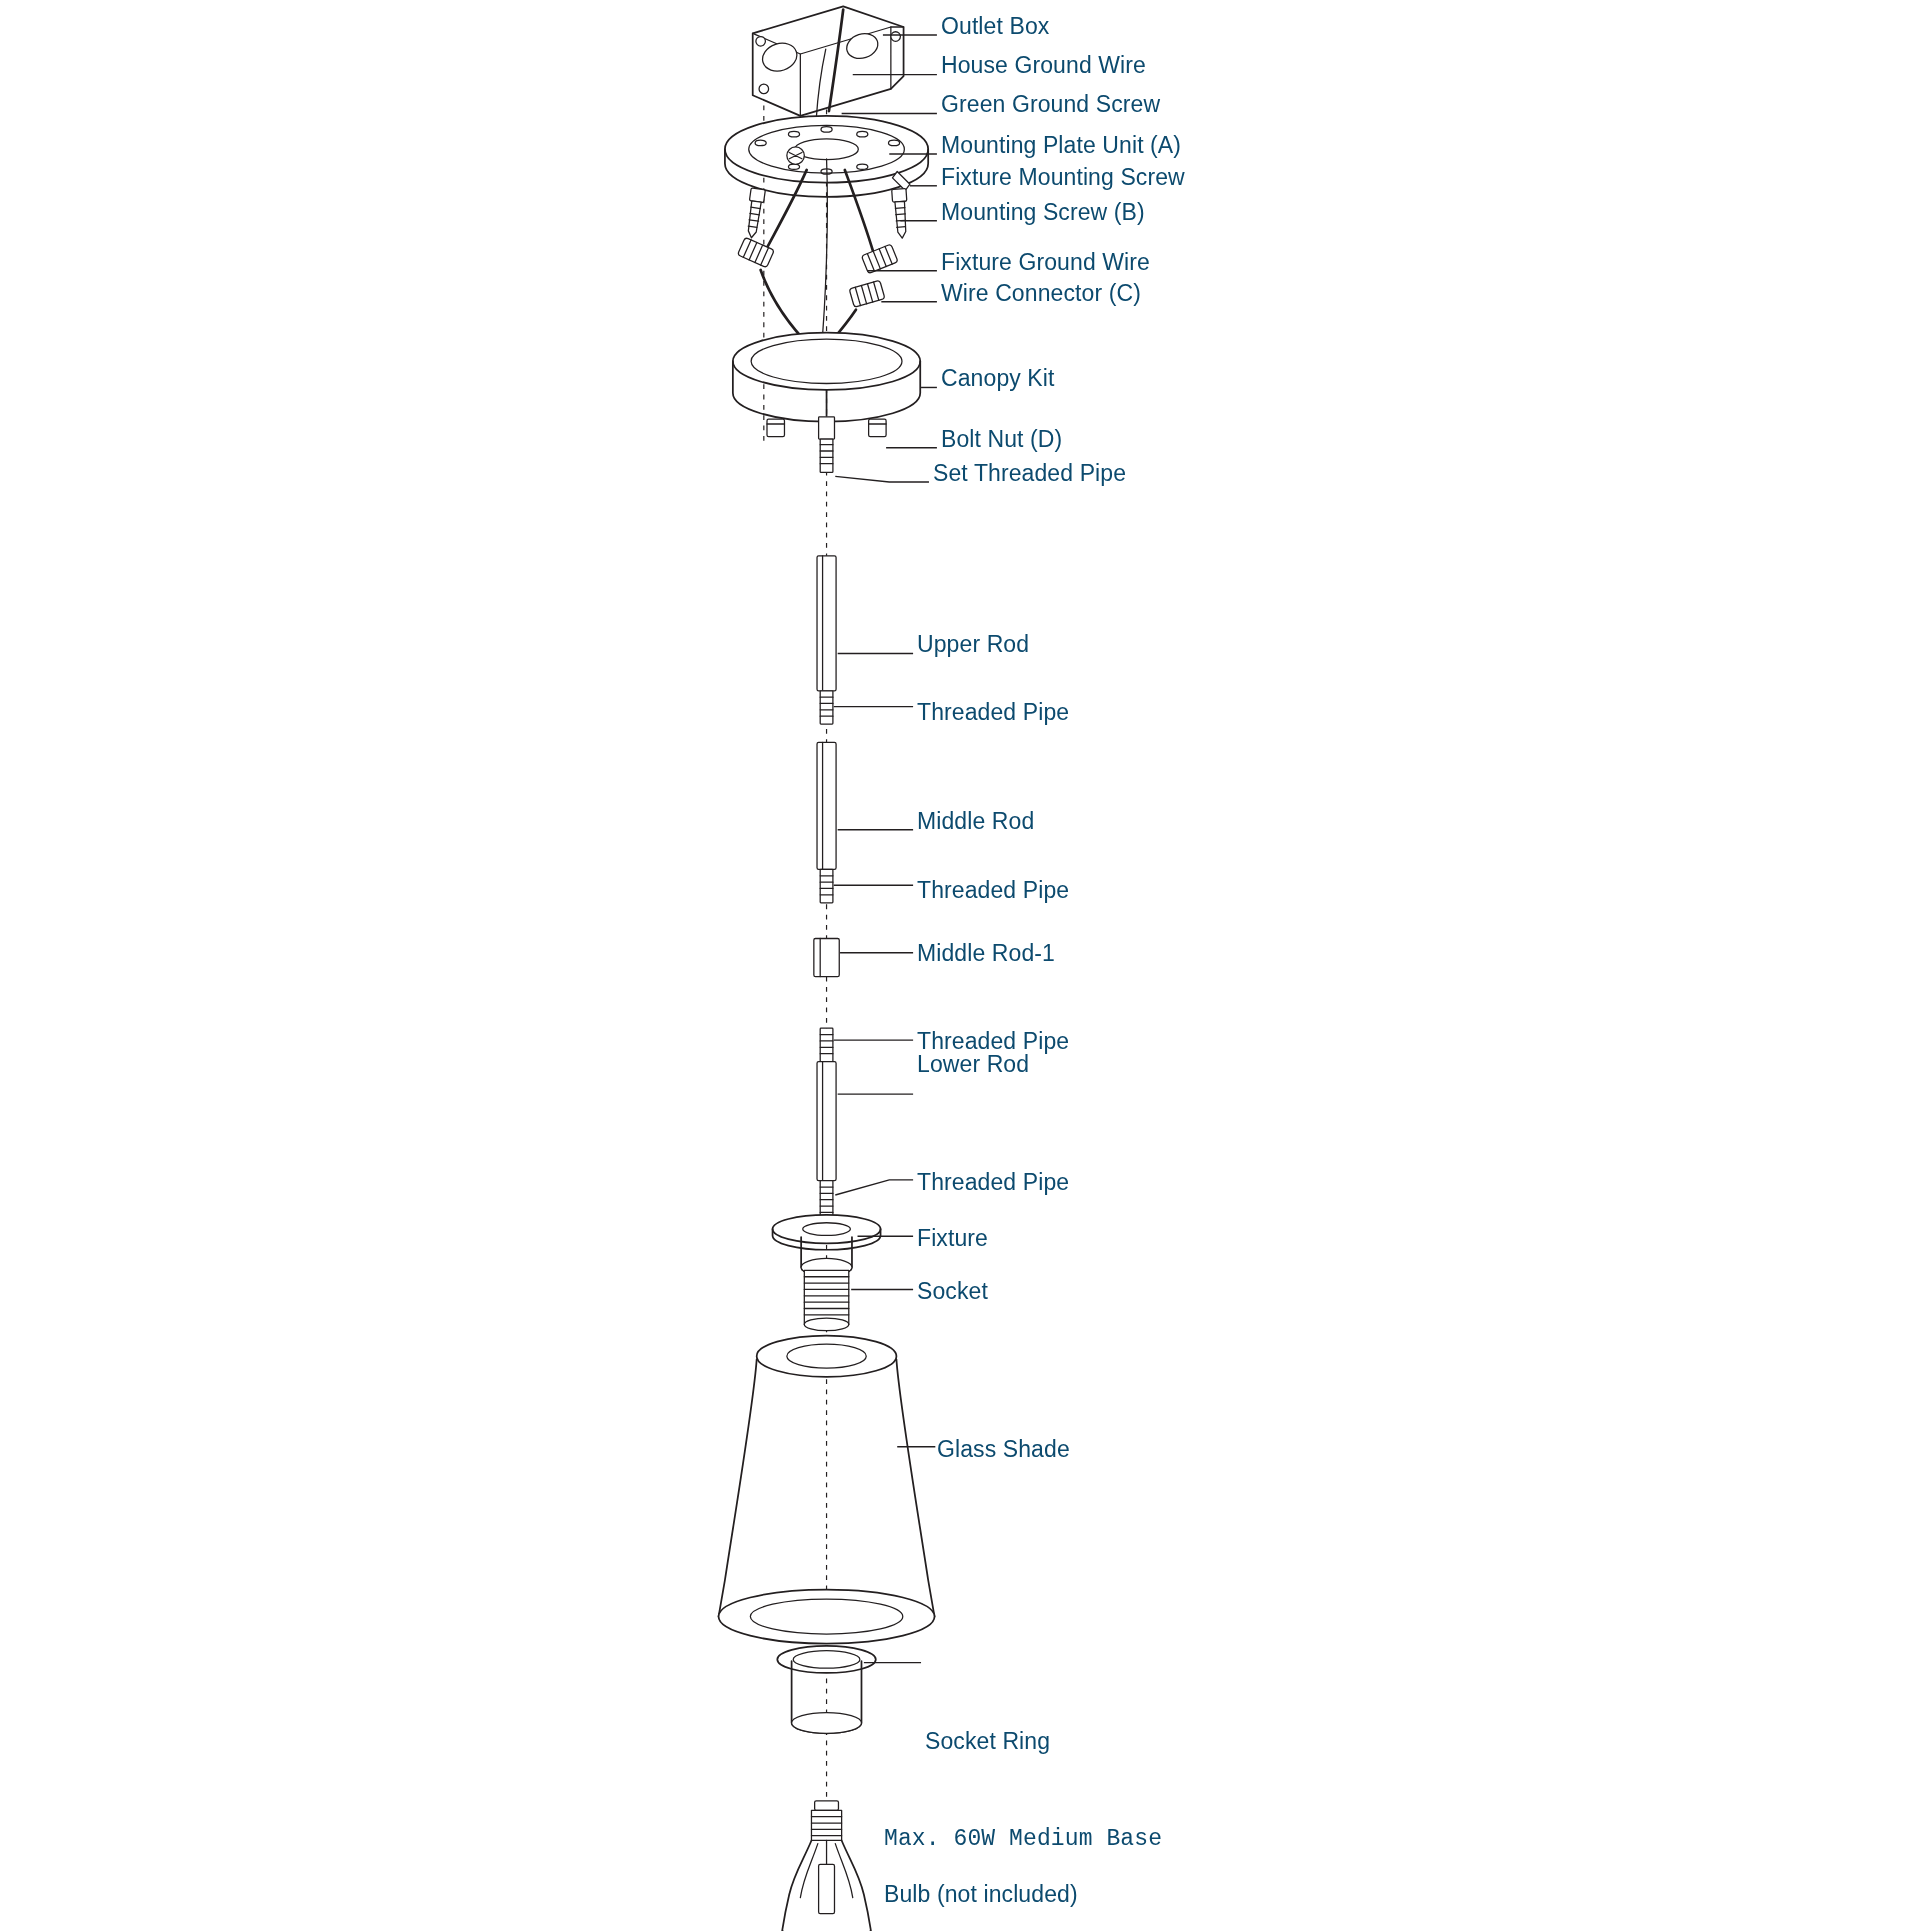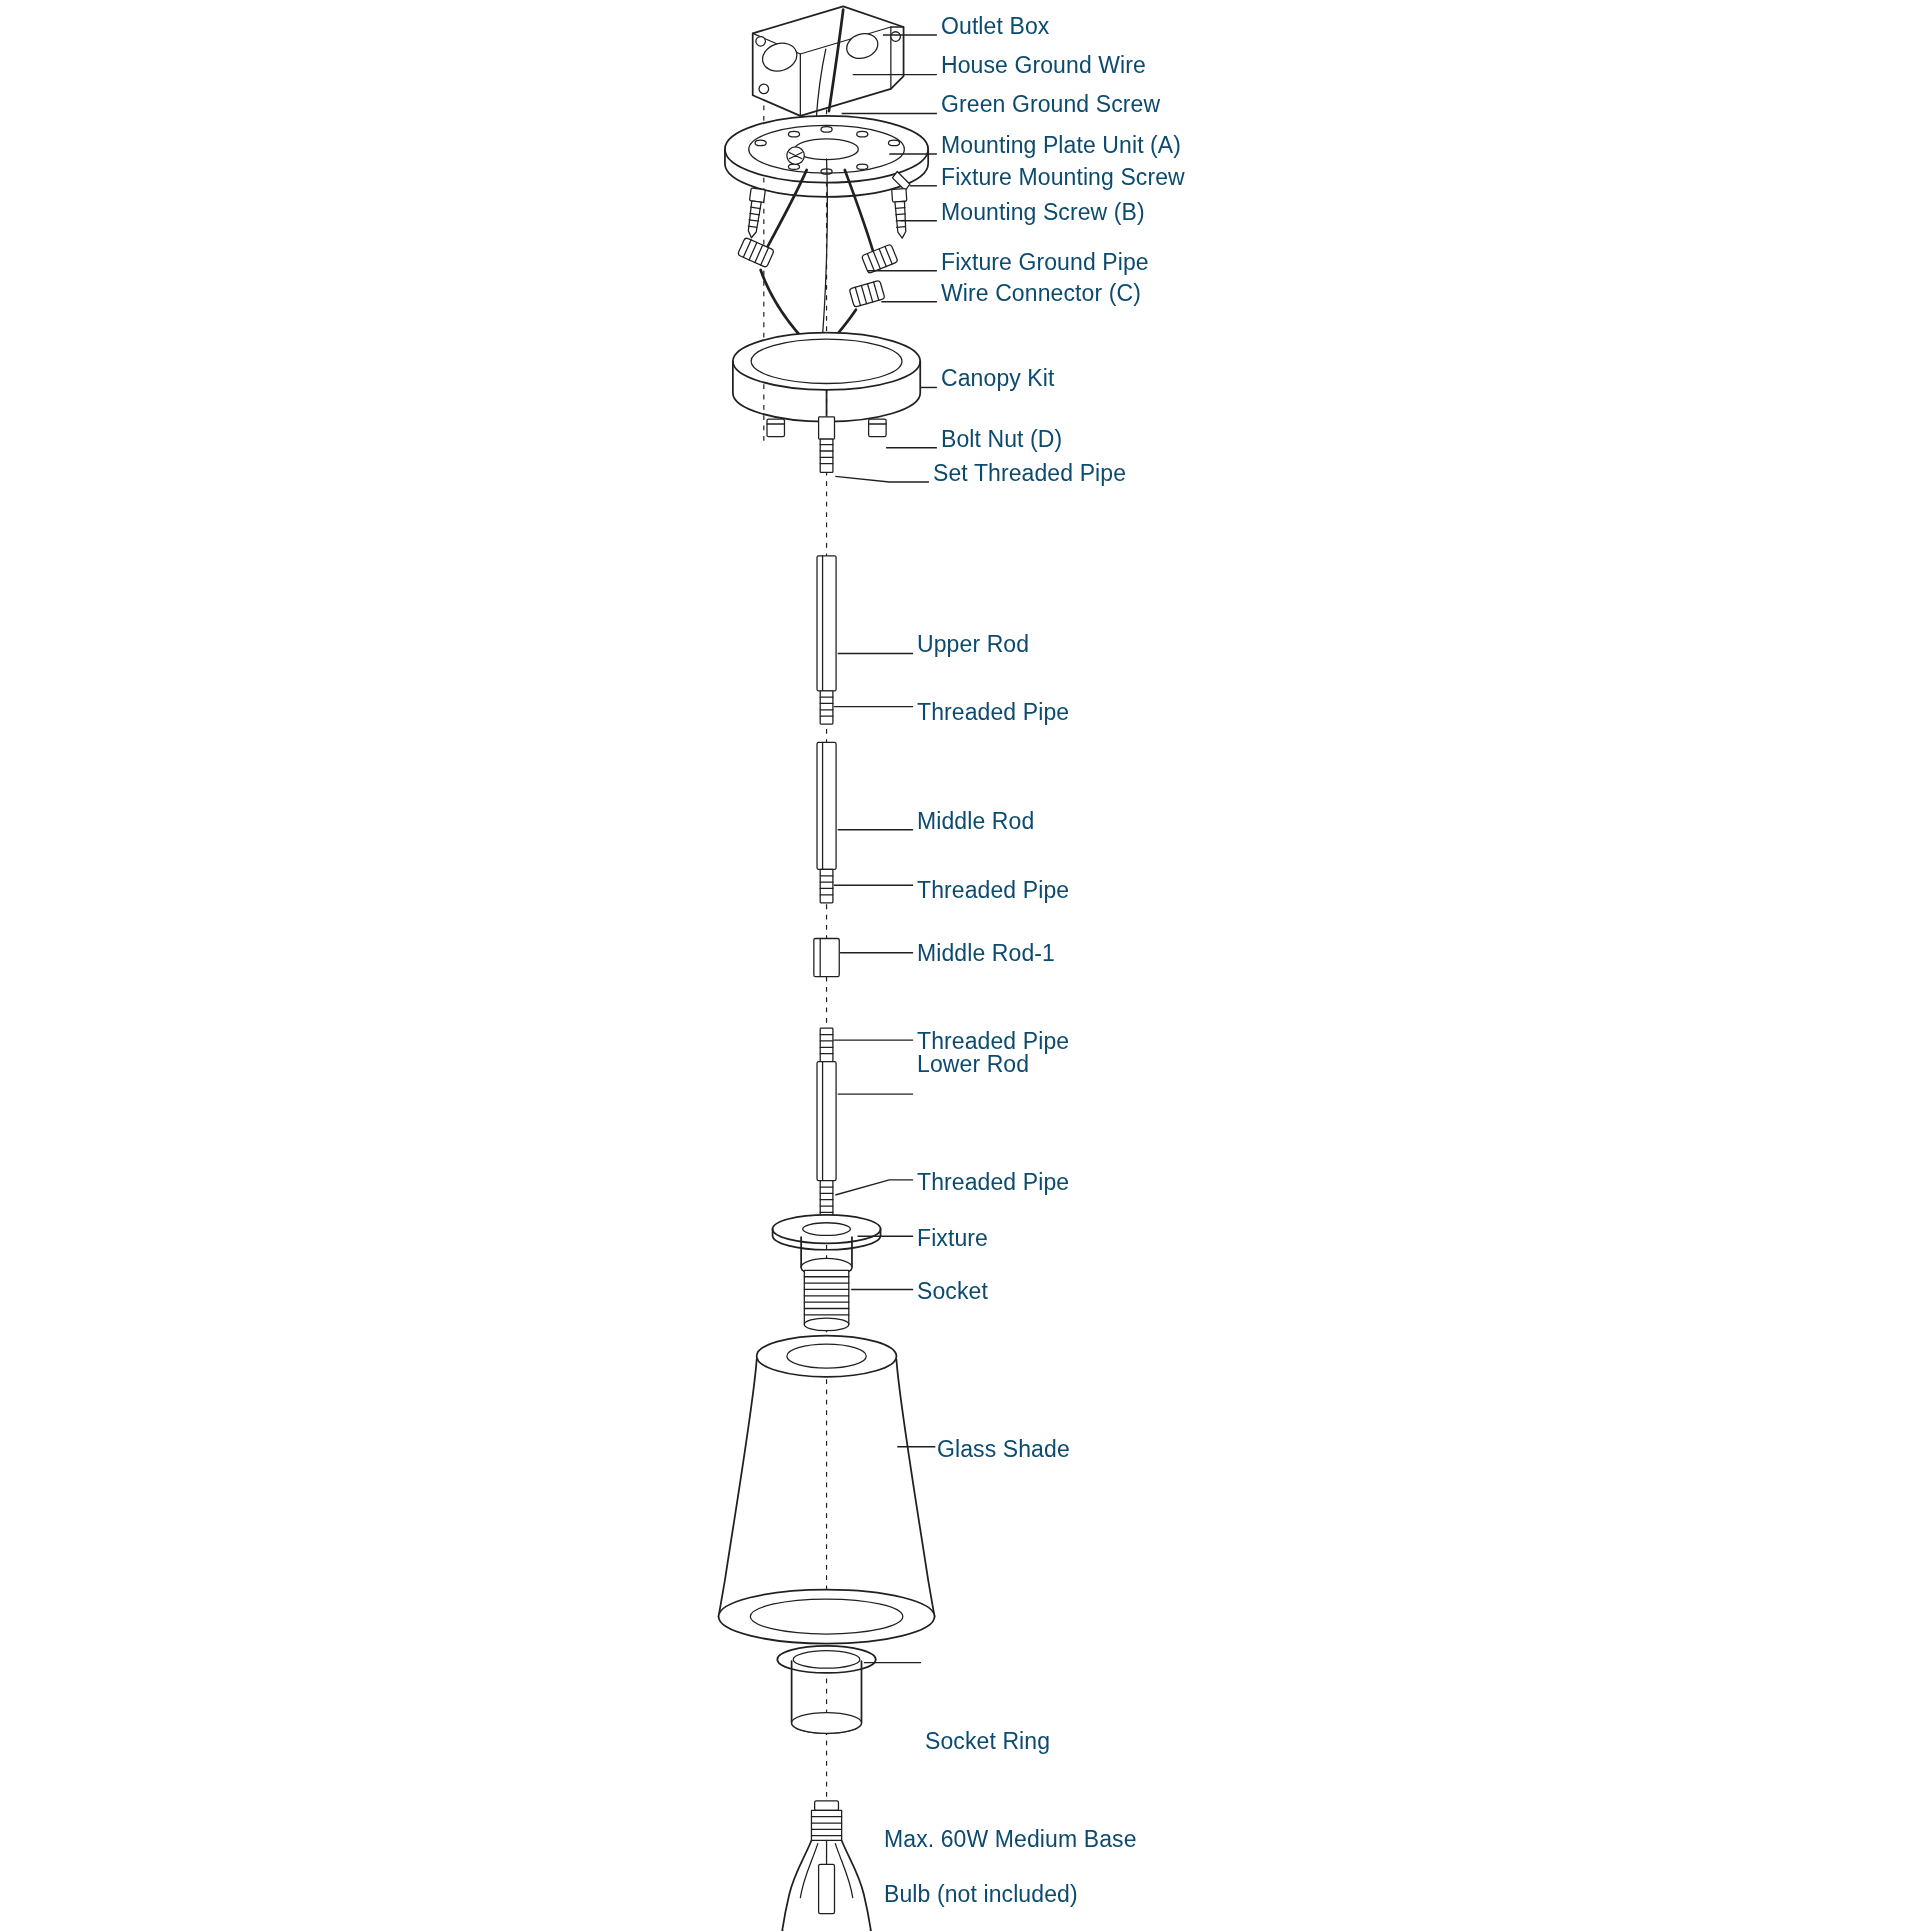--- a/index.html
+++ b/index.html
@@ -258,32 +258,32 @@
   </g>
 </svg>
 </div>
 
 <div class="label" style="left:941px; top:12.7px;">Outlet Box</div>
 <div class="label" style="left:941px; top:52px;">House Ground Wire</div>
 <div class="label" style="left:941px; top:91px;">Green Ground Screw</div>
 <div class="label" style="left:941px; top:132px;">Mounting Plate Unit (A)</div>
 <div class="label" style="left:941px; top:164px;">Fixture Mounting Screw</div>
 <div class="label" style="left:941px; top:199px;">Mounting Screw (B)</div>
-<div class="label" style="left:941px; top:249px;">Fixture Ground Pipe</div>
+<div class="label" style="left:941px; top:249px;">Fixture Ground Wire</div>
 <div class="label" style="left:941px; top:280px;">Wire Connector (C)</div>
 <div class="label" style="left:941px; top:365px;">Canopy Kit</div>
 <div class="label" style="left:941px; top:426px;">Bolt Nut (D)</div>
 <div class="label" style="left:933px; top:460px;">Set Threaded Pipe</div>
 <div class="label" style="left:917px; top:631px;">Upper Rod</div>
 <div class="label" style="left:917px; top:699px;">Threaded Pipe</div>
 <div class="label" style="left:917px; top:808px;">Middle Rod</div>
 <div class="label" style="left:917px; top:877px;">Threaded Pipe</div>
 <div class="label" style="left:917px; top:940px;">Middle Rod-1</div>
 <div class="label" style="left:917px; top:1028px;">Threaded Pipe</div>
 <div class="label" style="left:917px; top:1051px;text-align:center;">Lower Rod</div>
 <div class="label" style="left:917px; top:1169px;">Threaded Pipe</div>
 <div class="label" style="left:917px; top:1225px;">Fixture</div>
 <div class="label" style="left:917px; top:1278px;">Socket</div>
 <div class="label" style="left:937px; top:1436px;">Glass Shade</div>
 <div class="label" style="left:925px; top:1728px;">Socket Ring</div>
-<div class="label" style="left:884px; top:1826px;">Max. 60W Medium Base</div>
+<div class="label" style="left:884px; top:1826px;font-family:Liberation Mono, monospace;">Max. 60W Medium Base</div>
 <div class="label" style="left:884px; top:1857px;margin-top:24px;">Bulb (not included)</div>
 
 
 </body></html>

